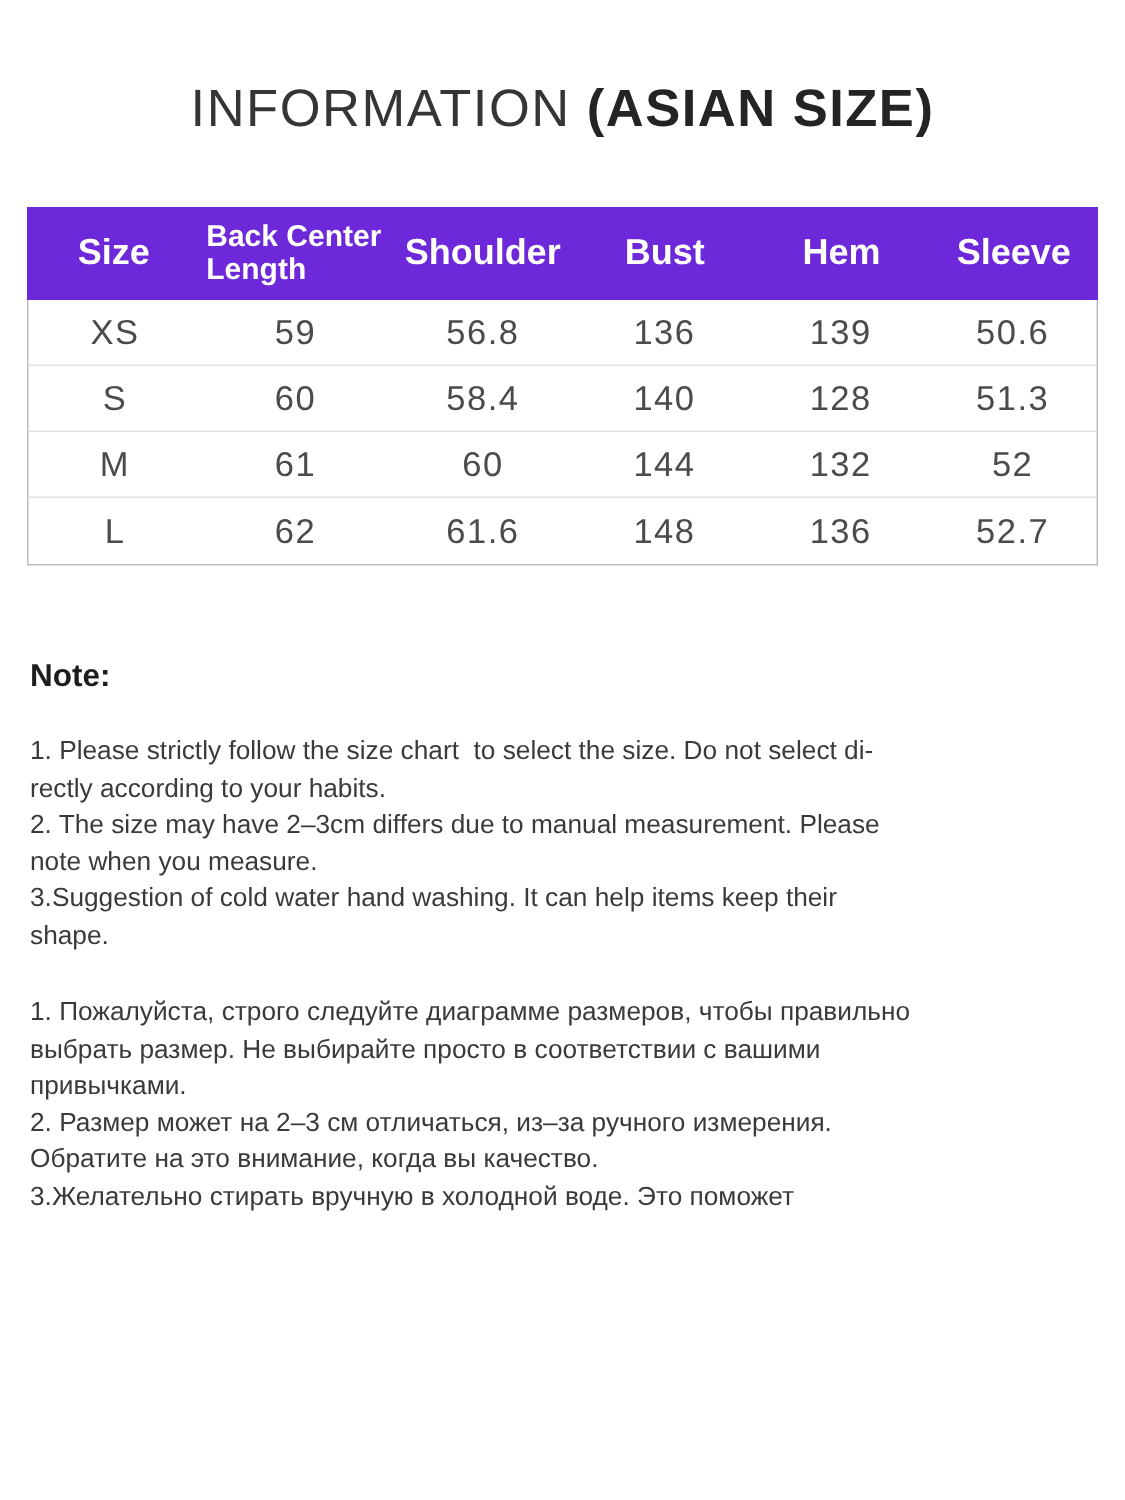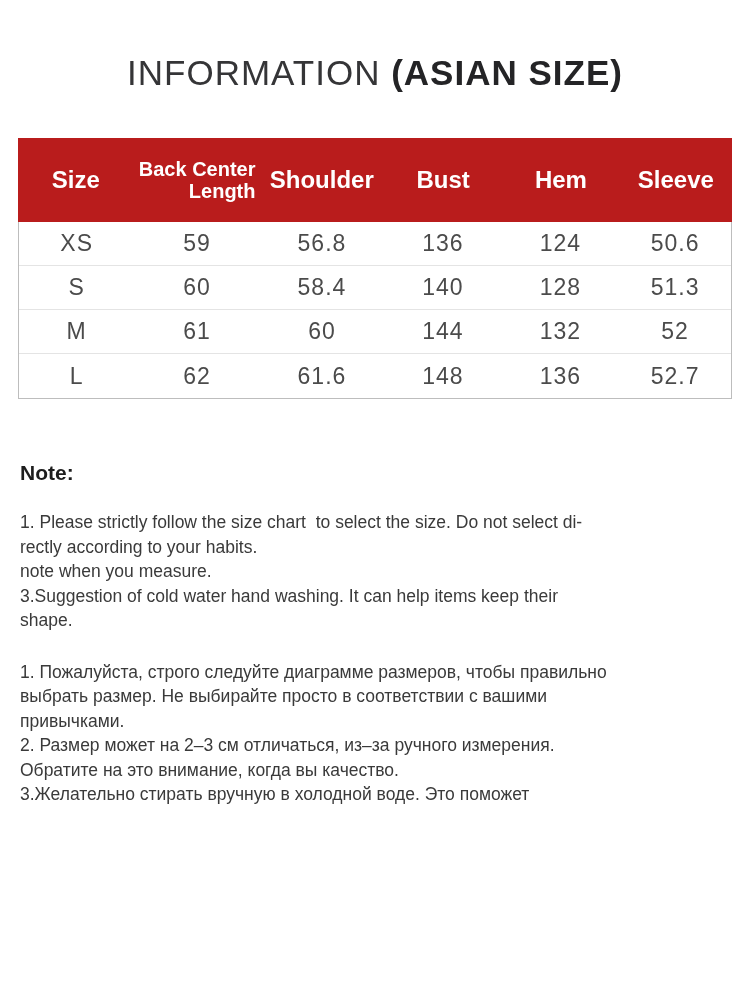--- a/index.html
+++ b/index.html
@@ -12,22 +12,22 @@
   .title { padding-top:52px; text-align:center; font-size:35px; color:#2b2b2d;
            letter-spacing:1px; line-height:1.2; white-space:nowrap; }
   .t-light { font-weight:400; color:#353537; }
   .t-bold  { font-weight:700; color:#242426; }
 
   
   .size-table { margin:44px 18px 0 18px; }
   .thead {
     display:grid;
     grid-template-columns:16.2% 17.6% 17.5% 16.5% 16.5% 15.7%;
-    background:#b91c1c; color:#ffffff; height:84px;
-    align-items:center; justify-items:center; text-align:right;
+    background:#6d28d9; color:#ffffff; height:62px;
+    align-items:center; justify-items:center; text-align:left;
     font-size:24px; font-weight:600;
   }
   .hcell.wrap { font-size:20px; line-height:1.12; width:118px; }
   .tbody { border:1px solid #bdbdbd; border-top:none; }
   .trow {
     display:grid;
     grid-template-columns:16.2% 17.6% 17.5% 16.5% 16.5% 15.7%;
     height:44px; align-items:center; justify-items:center;
     font-size:23px; letter-spacing:1px; color:#4b4b4b;
     border-bottom:1px solid #e4e4e4;
@@ -58,21 +58,21 @@
       <div class="hcell">Bust</div>
       <div class="hcell">Hem</div>
       <div class="hcell">Sleeve</div>
     </div>
     <div class="tbody">
       <div class="trow">
         <div class="cell">XS</div>
         <div class="cell">59</div>
         <div class="cell">56.8</div>
         <div class="cell">136</div>
-        <div class="cell">124</div>
+        <div class="cell">139</div>
         <div class="cell">50.6</div>
       </div>
       <div class="trow">
         <div class="cell">S</div>
         <div class="cell">60</div>
         <div class="cell">58.4</div>
         <div class="cell">140</div>
         <div class="cell">128</div>
         <div class="cell">51.3</div>
       </div>
@@ -93,20 +93,21 @@
         <div class="cell">52.7</div>
       </div>
     </div>
   </div>
 
   <div class="notes">
     <div class="note-heading">Note:</div>
     <div class="note-lines">
       <div class="line">1. Please strictly follow the size chart  to select the size. Do not select di-</div>
       <div class="line">rectly according to your habits.</div>
+      <div class="line">2. The size may have 2–3cm differs due to manual measurement. Please</div>
       <div class="line">note when you measure.</div>
       <div class="line">3.Suggestion of cold water hand washing. It can help items keep their</div>
       <div class="line">shape.</div>
     </div>
 
     <div class="attention-lines">
       <div class="line">1. Пожалуйста, строго следуйте диаграмме размеров, чтобы правильно</div>
       <div class="line">выбрать размер. Не выбирайте просто в соответствии с вашими</div>
       <div class="line">привычками.</div>
       <div class="line">2. Размер может на 2–3 см отличаться, из–за ручного измерения.</div>

